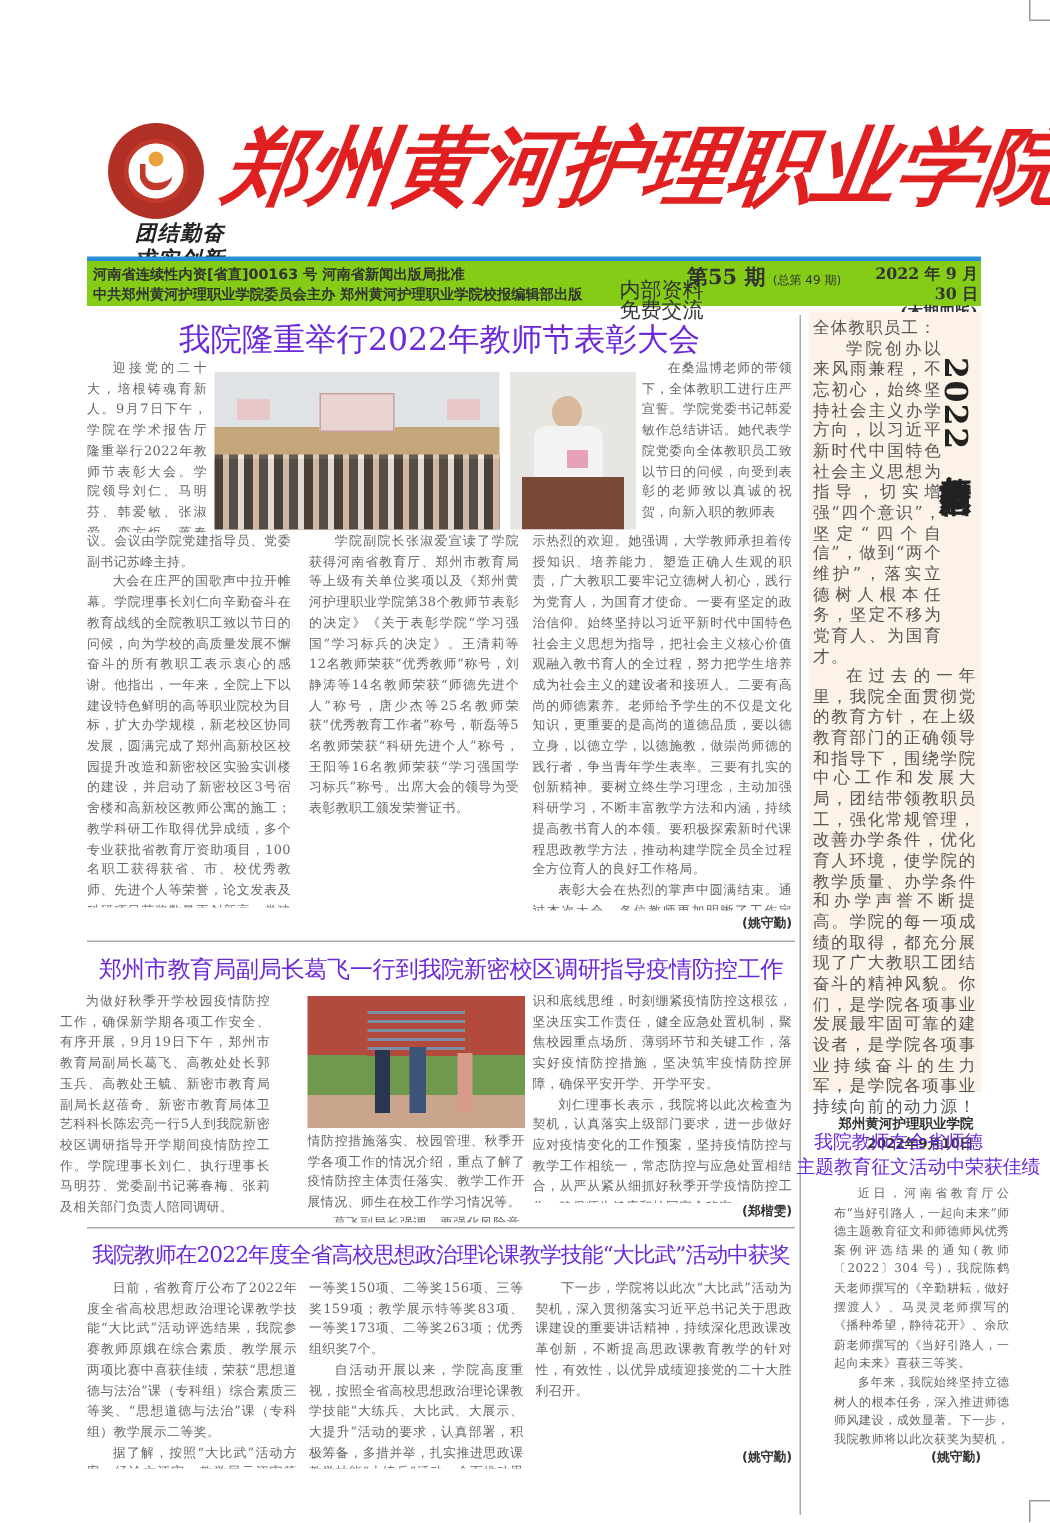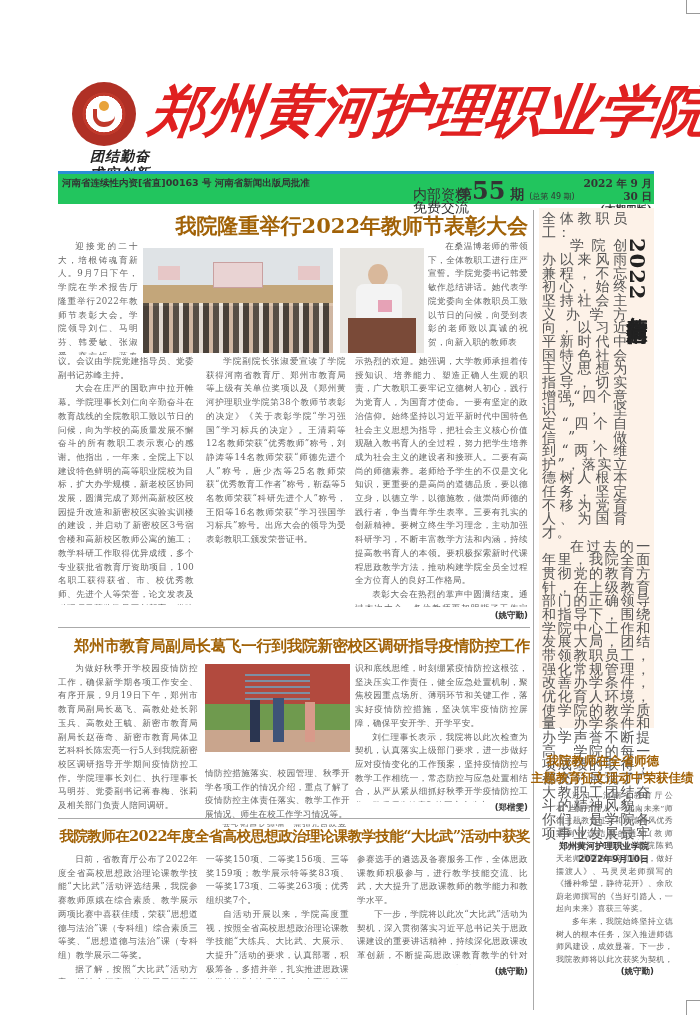--- a/index.html
+++ b/index.html
@@ -12,43 +12,43 @@
   .logo { left: 72px; top: 82px; width: 64px; height: 64px; border-radius: 50%;
           background: radial-gradient(circle at 50% 50%, #fff 0 40%, #c0392b 41% 47%, #b03025 48% 100%);
           display:flex; align-items:center; justify-content:center; }
   .logo-inner { width: 34px; height: 34px; border-radius: 50%; background:#fff; position:relative; overflow:hidden; }
   .logo-sun { position:absolute; left:12px; top:4px; width:10px; height:10px; border-radius:50%; background:#e8a33a; }
   .logo-wing { position:absolute; left:6px; top:12px; width:22px; height:18px; border-radius: 0 0 14px 14px; border-bottom:5px solid #c0392b; border-left:4px solid #c0392b; }
   .motto { left: 74px; top: 148px; width: 66px; font-family: "DejaVu Serif", serif; font-style: italic; font-weight: bold; font-size: 14px; line-height: 17px; color: #222; letter-spacing: 1px; margin-left: 16px; }
   .masthead-title { left: 150px; top: 74px; width: 490px; font-family: "DejaVu Serif", serif; font-style: italic; font-weight: bold; font-size: 56px; color: #e02020; letter-spacing: 0px; transform: skewX(-8deg); white-space: nowrap; }
 
   .blue-rule { left: 58px; top: 171px; width: 596px; height: 3px; background: #2b8fd6; }
-  .info-bar { left: 58px; top: 174px; width: 596px; height: 30px; background: #22c55e; }
+  .info-bar { left: 58px; top: 174px; width: 596px; height: 30px; background: #84cc16; }
   .info-l1, .info-l2 { position:absolute; left:4px; font-family:"DejaVu Sans",sans-serif; font-size:9.5px; font-weight:bold; color:#333; white-space:nowrap; }
   .info-l1 { top: 3px; } .info-l2 { top: 16px; }
   .info-mid { position:absolute; left:355px; font-family:"DejaVu Sans",sans-serif; font-size:14px; font-weight:normal; color:#333; line-height:13px; top:14px; }
   .issue { position:absolute; left:400px; top:2px; font-family:"DejaVu Serif",serif; font-size:14px; font-weight:bold; color:#333; white-space:nowrap; }
-  .issue .num { font-size: 24px; color:#333; }
+  .issue .num { font-size: 14px; color:#333; }
   .issue .total { font-size:8px; font-family:"DejaVu Sans",sans-serif; font-weight:normal; }
   .date { position:absolute; left:510px; top:3px; width:84px; text-align:right; font-family:"DejaVu Serif",serif; font-size:10.5px; font-weight:bold; color:#333; line-height:13px; }
 
   
-  .headline { font-family: "DejaVu Serif", serif; font-weight: bold; color: #a16207; white-space: nowrap; text-align:right; }
+  .headline { font-family: "DejaVu Serif", serif; font-weight: normal; color: #6d28d9; white-space: nowrap; text-align:center; }
   .headline.sans { font-family: "DejaVu Sans", sans-serif; }
 
   .col { font-size: 8.6px; line-height: 13.7px; color:#666; text-align: justify; letter-spacing: 0.3px; overflow: hidden; }
   .col p { text-indent: 2em; }
   .byline { font-family:"DejaVu Sans",sans-serif; font-weight:bold; font-size:8.5px; color:#333; text-align:right; }
 
   .photo { background:#999; overflow:hidden; }
   .vrule { background:#aaa; width:1px; }
   .hrule { background:#aaa; height:1px; }
 
   .letter { left: 539px; top: 208px; width: 115px; height: 520px; background: #fdf2e8; padding: 4px 3px; }
-  .letter-text { font-family:"DejaVu Serif",serif; font-size:14px; line-height:13.65px; color:#555; letter-spacing:0.8px; text-align: justify; }
+  .letter-text { font-family:"DejaVu Serif",serif; font-size:11px; line-height:13.65px; color:#555; letter-spacing:0.8px; text-align: justify; }
   .letter-text p { text-indent: 2em; }
   .letter-text p.salute { text-indent: 0; }
   .letter-title { left: 630px; top: 238px; width: 20px; font-family:"DejaVu Serif",serif; font-weight:bold; font-size:21px; line-height:25px; color:#222; writing-mode: vertical-rl; letter-spacing: 1px; }
   .letter-sign { font-family:"DejaVu Sans",sans-serif; font-weight:bold; font-size:9px; color:#333; text-align:right; line-height:13px; padding-right:2px; }
 </style>
 </head>
 <body>
 
 <div class="crop-mark" style="left:686px; top:0px; border-left:1px solid #999; border-top:none; border-bottom:1px solid #999; width:14px; height:14px;"></div>
 <div class="crop-mark" style="left:686px; top:1000px; width:14px; height:15px;"></div>
@@ -61,20 +61,21 @@
 </div>
 <div class="abs motto">
   <div>团结勤奋</div>
   <div>求实创新</div>
 </div>
 <div class="abs masthead-title">郑州黄河护理职业学院</div>
 
 <div class="abs blue-rule"></div>
 <div class="abs info-bar">
   <div class="info-l1">河南省连续性内资[省直]00163 号    河南省新闻出版局批准</div>
+  <div class="info-l2">中共郑州黄河护理职业学院委员会主办    郑州黄河护理职业学院校报编辑部出版</div>
   <div class="info-mid">
     <div>内部资料</div>
     <div>免费交流</div>
   </div>
   <div class="issue">
     <span>第</span><span class="num">55</span> <span>期</span> <span class="total">(总第 49 期)</span>
   </div>
   <div class="date">
     <div>2022 年 9 月 30 日</div>
     <div>(本期四版)</div>
@@ -127,31 +128,31 @@
   <div class="letter-text" style="width:109px; height:300px; overflow:hidden;">
     <p>在过去的一年里，我院全面贯彻党的教育方针，在上级教育部门的正确领导和指导下，围绕学院中心工作和发展大局，团结带领教职员工，强化常规管理，改善办学条件，优化育人环境，使学院的教学质量、办学条件和办学声誉不断提高。学院的每一项成绩的取得，都充分展现了广大教职工团结奋斗的精神风貌。你们，是学院各项事业发展最牢固可靠的建设者，是学院各项事业持续奋斗的生力军，是学院各项事业持续向前的动力源！学院首任理事长刘磊业教授抗美援朝，理事长刘仁家庭荣获“河南省首批教育世家”“全国首批教育世家”，执行理事长马明芬荣获中共中央首批“光荣在党50年”纪念章的感人先进事迹，不断传承红色基因，赓续红色血脉，讲好黄护故事，传播黄护好声音。一代又一代黄护人风雨同舟、甘于奉献、潜心育人，将教育作为一份光荣的事业执着守护！让我们以昂扬向上的精神面貌和立德树人的扎实行动，培根铸魂育新人，迎接党的二十大胜利召开，谱写学院发展壮丽新篇章！最后，祝愿全体教职工和退休老教师、老同志教师节、中秋节双节快乐，工作顺利，身体健康，阖家幸福！</p>
   </div>
   <div class="letter-sign">郑州黄河护理职业学院</div>
   <div class="letter-sign">2022年9月10日</div>
 </div>
 <div class="abs letter-title">2022年教师节慰问信</div>
 
 <div class="abs headline sans" style="left:58px; top:636px; width:472px; font-size:15.5px; letter-spacing:-0.3px;">郑州市教育局副局长葛飞一行到我院新密校区调研指导疫情防控工作</div>
 
-<div class="abs col" style="left:58px; top:662px; width:140px; height:148px;">
+<div class="abs col" style="left:40px; top:662px; width:140px; height:148px;">
   <p>为做好秋季开学校园疫情防控工作，确保新学期各项工作安全、有序开展，9月19日下午，郑州市教育局副局长葛飞、高教处处长郭玉兵、高教处王毓、新密市教育局副局长赵蓓奇、新密市教育局体卫艺科科长陈宏亮一行5人到我院新密校区调研指导开学期间疫情防控工作。学院理事长刘仁、执行理事长马明芬、党委副书记蒋春梅、张莉及相关部门负责人陪同调研。</p>
 
 </div>
 <div class="abs photo" style="left:205px; top:664px; width:145px; height:88px; background: linear-gradient(#b24a3e 0 45%, #6f9a4e 45% 75%, #c9a58d 75% 100%);">
   <div style="position:absolute; left:40px; top:6px; width:65px; height:34px; background: repeating-linear-gradient(#b24a3e 0 4px, #7d8fa3 4px 6px);"></div>
   <div style="position:absolute; left:45px; top:36px; width:10px; height:42px; background:#2a3550;"></div>
   <div style="position:absolute; left:68px; top:34px; width:11px; height:44px; background:#3e5378;"></div>
   <div style="position:absolute; left:100px; top:38px; width:10px; height:40px; background:#d89a8a;"></div>
 </div>
-<div class="abs col" style="left:205px; top:755px; width:145px; height:60px;margin-top:12px;">
+<div class="abs col" style="left:205px; top:755px; width:145px; height:60px;">
   <p style="text-indent:0">情防控措施落实、校园管理、秋季开学各项工作的情况介绍，重点了解了疫情防控主体责任落实、教学工作开展情况、师生在校工作学习情况等。</p>
   <p>葛飞副局长强调，要强化风险意</p>
 </div>
 <div class="abs col" style="left:355px; top:662px; width:173px; height:140px;">
   <p style="text-indent:0">识和底线思维，时刻绷紧疫情防控这根弦，坚决压实工作责任，健全应急处置机制，聚焦校园重点场所、薄弱环节和关键工作，落实好疫情防控措施，坚决筑牢疫情防控屏障，确保平安开学、开学平安。</p>
   <p>刘仁理事长表示，我院将以此次检查为契机，认真落实上级部门要求，进一步做好应对疫情变化的工作预案，坚持疫情防控与教学工作相统一，常态防控与应急处置相结合，从严从紧从细抓好秋季开学疫情防控工作，确保师生健康和校园安全稳定。</p>
 </div>
 <div class="abs byline" style="left:440px; top:802px; width:88px;">(郑楷雯)</div>
 <div class="abs hrule" style="left:58px; top:818px; width:472px;"></div>
 
@@ -168,16 +169,15 @@
 <div class="abs headline" style="left:58px; top:827px; width:472px; font-size:14.5px; letter-spacing:-0.6px;">我院教师在2022年度全省高校思想政治理论课教学技能“大比武”活动中获奖</div>
 <div class="abs col" style="left:58px; top:853px; width:140px; height:126px;">
   <p>日前，省教育厅公布了2022年度全省高校思想政治理论课教学技能“大比武”活动评选结果，我院参赛教师原娥在综合素质、教学展示两项比赛中喜获佳绩，荣获“思想道德与法治”课（专科组）综合素质三等奖、“思想道德与法治”课（专科组）教学展示二等奖。</p>
   <p>据了解，按照“大比武”活动方案，经论文评审、教学展示评审等环节，全省共评出综合素质特等奖54项、</p>
 </div>
 <div class="abs col" style="left:206px; top:853px; width:143px; height:126px;">
   <p style="text-indent:0">一等奖150项、二等奖156项、三等奖159项；教学展示特等奖83项、一等奖173项、二等奖263项；优秀组织奖7个。</p>
   <p>自活动开展以来，学院高度重视，按照全省高校思想政治理论课教学技能“大练兵、大比武、大展示、大提升”活动的要求，认真部署，积极筹备，多措并举，扎实推进思政课教学技能“大练兵”活动，全面推动思政课建设高质量发展。思政部积极做好</p>
 </div>
 <div class="abs col" style="left:357px; top:853px; width:171px; height:112px;">
-  <p style="text-indent:0">参赛选手的遴选及备赛服务工作，全体思政课教师积极参与，进行教学技能交流、比武，大大提升了思政课教师的教学能力和教学水平。</p>
   <p>下一步，学院将以此次“大比武”活动为契机，深入贯彻落实习近平总书记关于思政课建设的重要讲话精神，持续深化思政课改革创新，不断提高思政课教育教学的针对性，有效性，以优异成绩迎接党的二十大胜利召开。</p>
 </div>
 <div class="abs byline" style="left:440px; top:966px; width:88px;">(姚守勤)</div>
 
 </body></html>

